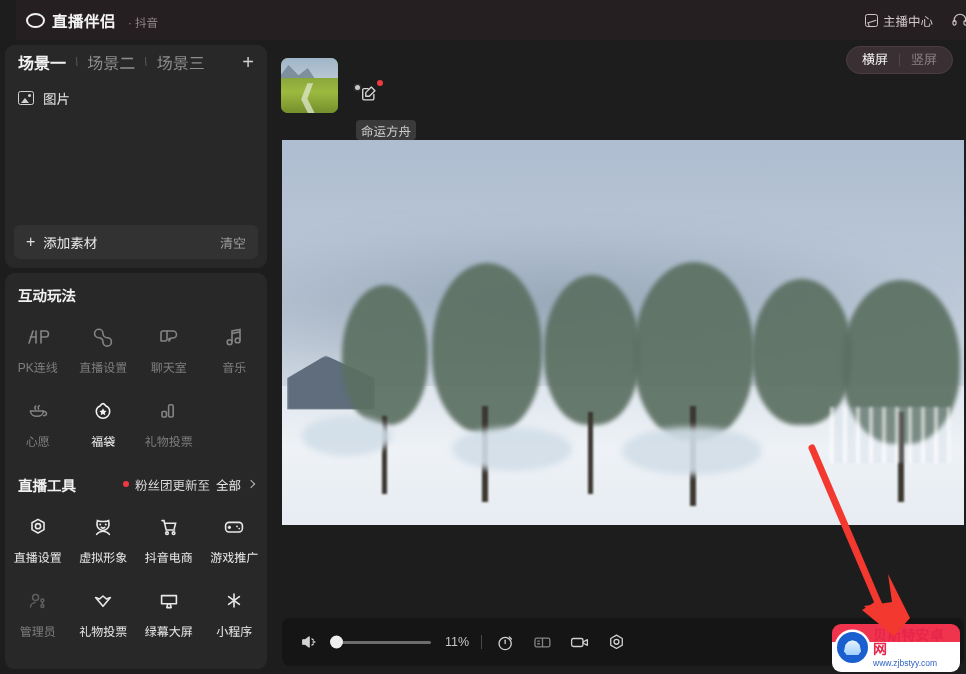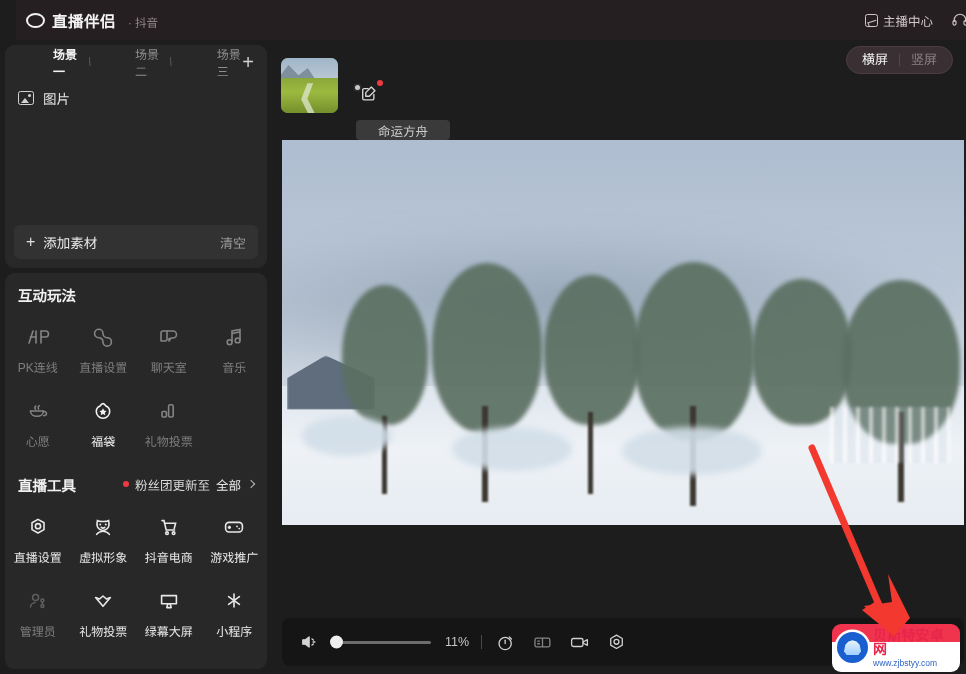--- a/index.html
+++ b/index.html
@@ -64,21 +64,21 @@
   }
   .mode-dot { margin-left: 2px; margin-bottom: 10px; }
   .direct-btn { margin-left: auto; display: flex; align-items: center; gap: 6px; cursor: pointer; position: relative; }
   .direct-label { color: #d9d9d9; font-size: 13px; }
   .ico-swap { width: 15px; height: 12px; }
   .direct-dot { position: absolute; right: -4px; top: -4px; }
 
   .scene-tabs {
     display: flex; align-items: center; padding: 0 13px; height: 34px; gap: 0;
   }
-  .scene-tab { font-size: 12px; color: #8e8e8e; cursor: pointer; margin-left: 35px; }
+  .scene-tab { font-size: 16px; color: #8e8e8e; cursor: pointer; }
   .scene-tab.active { color: #f2f2f2; font-weight: bold; }
   .scene-sep { color: #5d5d5d; font-size: 12px; margin: 0 9px; transform: rotate(12deg); }
   .scene-add {
     margin-left: auto; color: #cfcfcf; font-size: 20px; line-height: 1; cursor: pointer; font-weight: 300;
   }
 
   .layer-list { padding: 7px 13px 0 13px; }
   .layer-item { display: flex; align-items: center; gap: 9px; height: 24px; cursor: pointer; }
   .ico-image {
     width: 16px; height: 14px; border: 1.4px solid #d2d2d2; border-radius: 2.5px; position: relative; overflow: hidden;
@@ -151,21 +151,21 @@
     clip-path: polygon(40% 0, 62% 0, 40% 48%, 72% 100%, 46% 100%, 16% 50%);
   }
   .live-dot-small {
     position: absolute; left: 83px; top: 45px; width: 5px; height: 5px; border-radius: 50%;
     background: #c8c8c8; box-shadow: 0 0 0 1.5px #2e2e2e;
   }
   .edit-btn { position: absolute; left: 88px; top: 44px; cursor: pointer; }
   .ico-edit { width: 18px; height: 18px; }
   .edit-dot { position: absolute; right: -5px; top: -4px; }
   .game-tag {
-    position: absolute; left: 84px; top: 80px; height: 20px; padding: 0 22px;
+    position: absolute; left: 84px; top: 80px; height: 20px; padding: 0 5px;
     background: #3a3a3a; border-radius: 4px; color: #cdcdcd; font-size: 12.5px;
     display: flex; align-items: center;
   }
   .orient-toggle {
     position: absolute; right: 13px; top: 6px; height: 28px; padding: 0 4px;
     background: #3a2f33; border: 1px solid #4a3d41; border-radius: 14px;
     display: flex; align-items: center;
   }
   .orient-opt {
     padding: 0 11px; font-size: 13px; color: #8b8085; cursor: pointer; line-height: 28px;

